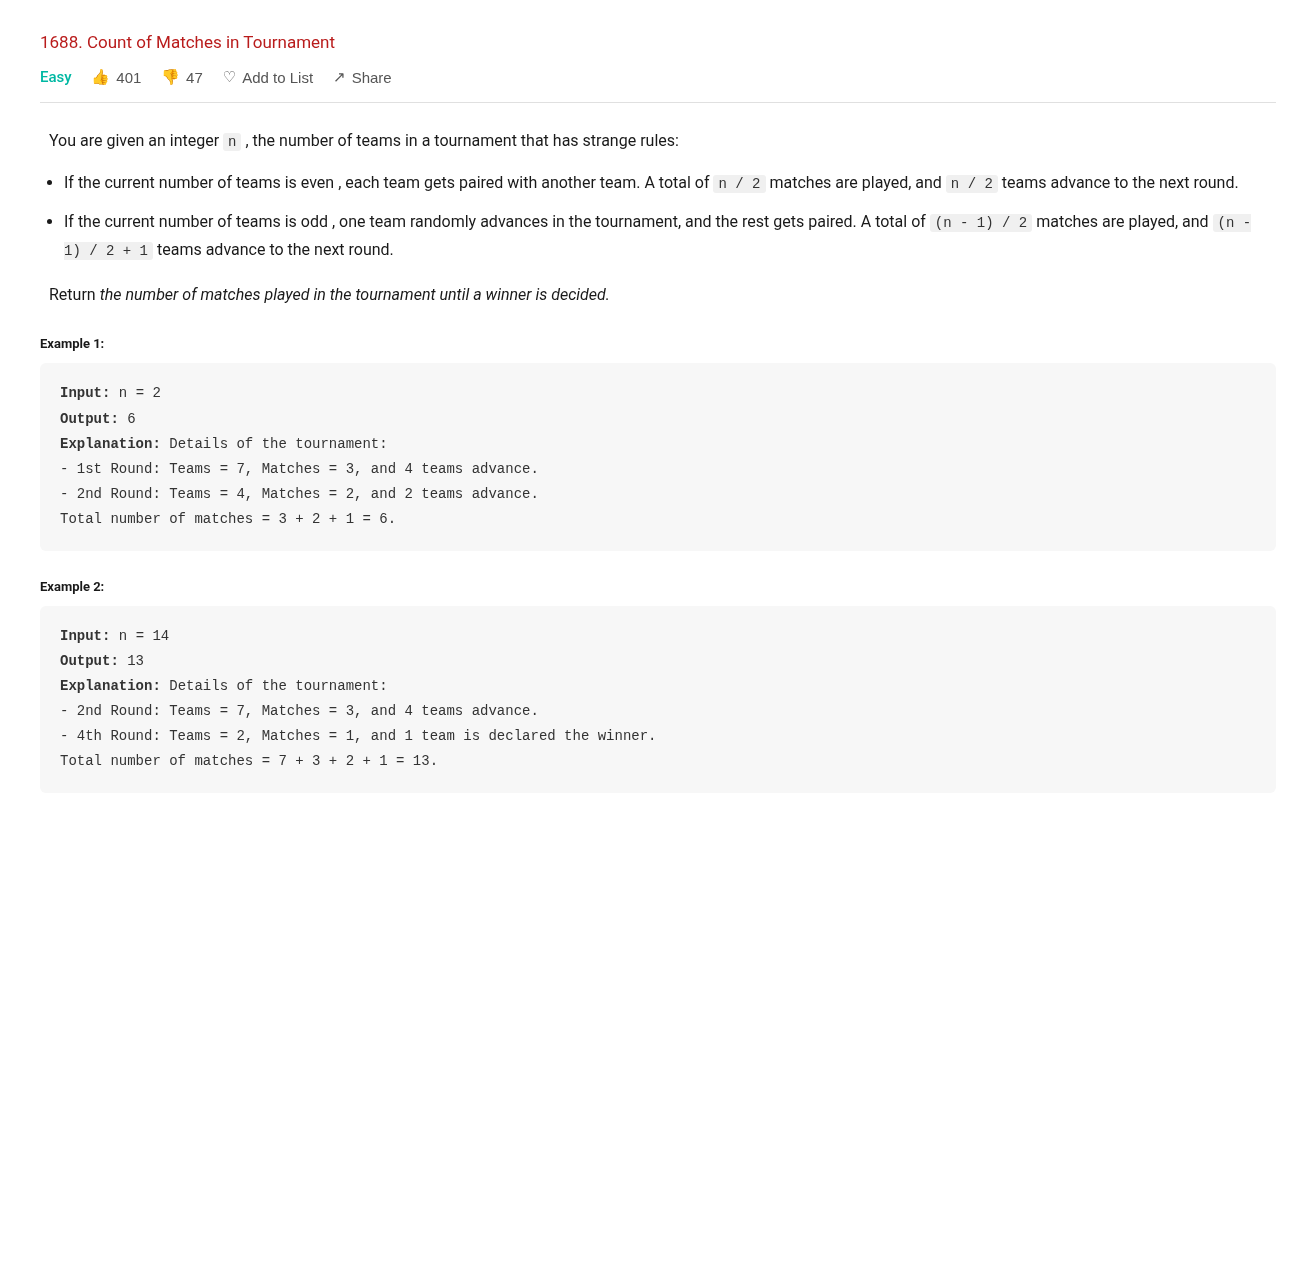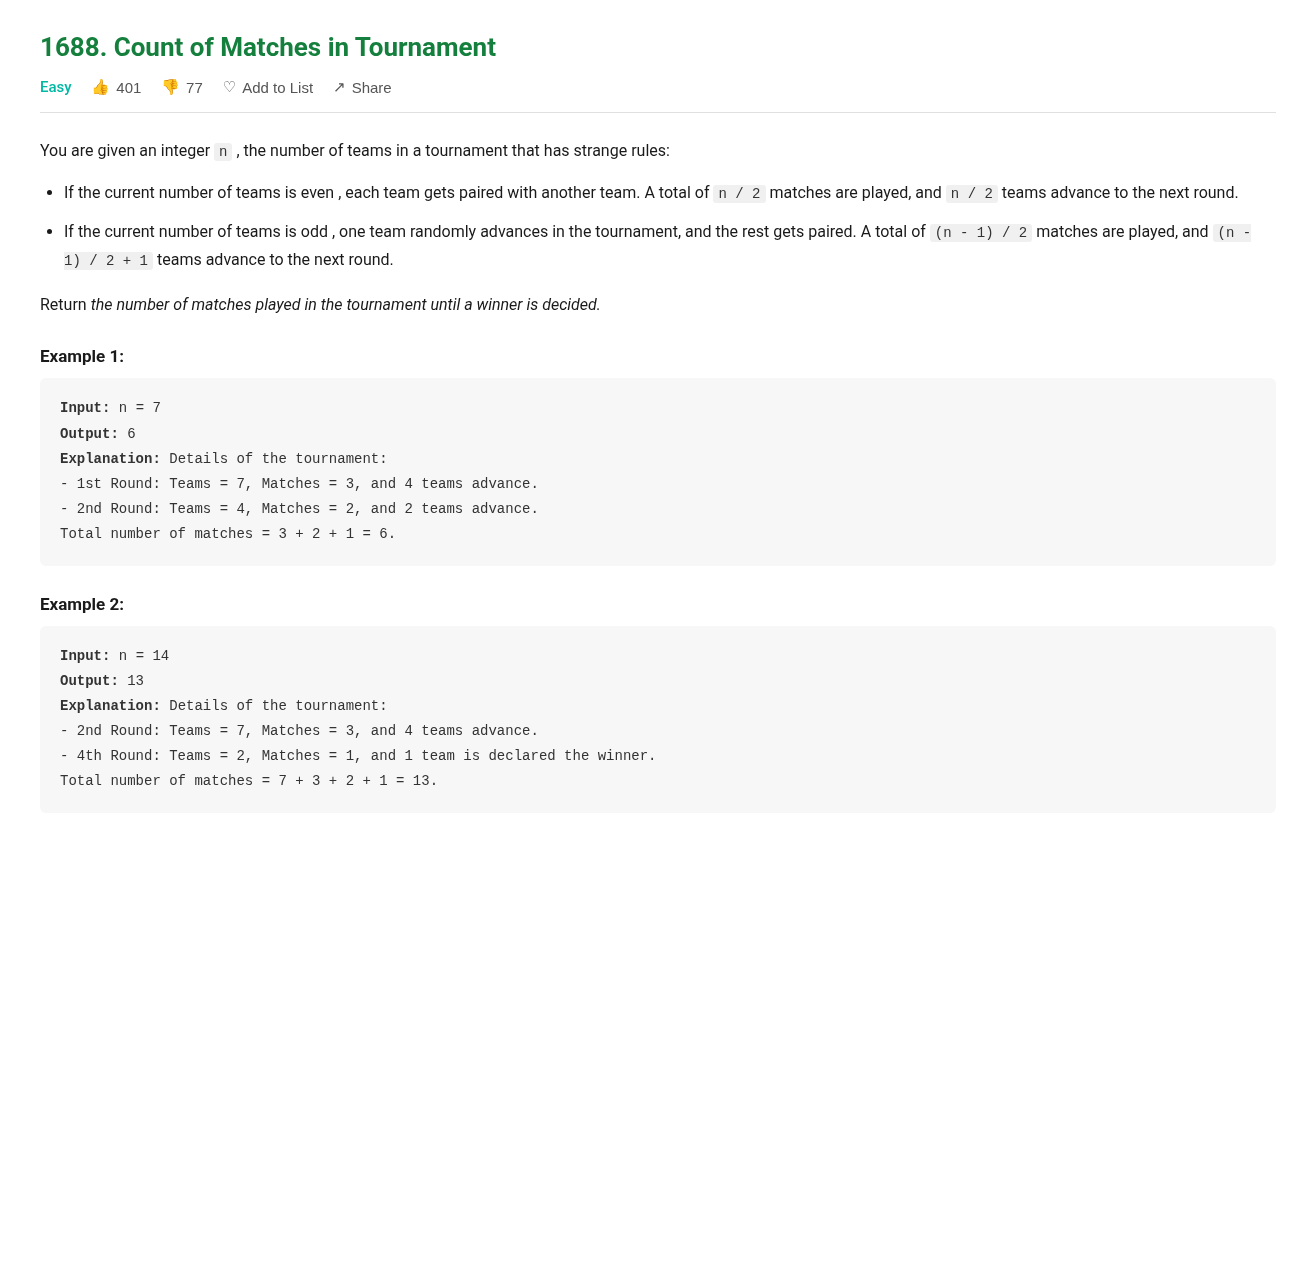--- a/index.html
+++ b/index.html
@@ -5,24 +5,24 @@
     * { box-sizing: border-box; margin: 0; padding: 0; }
     body {
       font-family: -apple-system, BlinkMacSystemFont, "Segoe UI", Roboto, sans-serif;
       font-size: 16px;
       color: #1a1a1a;
       background: #fff;
       padding: 32px 40px;
       max-width: 1316px;
     }
     h1 {
-      font-size: 26px;
-      font-weight: 700;
+      font-size: 17px;
+      font-weight: 400;
       margin-bottom: 16px;
-      color: #15803d;
+      color: #b91c1c;
     }
     .meta-row {
       display: flex;
       align-items: center;
       gap: 20px;
       padding-bottom: 16px;
       border-bottom: 1px solid #e0e0e0;
       margin-bottom: 24px;
     }
     .badge-easy {
@@ -50,38 +50,38 @@
       cursor: pointer;
       background: none;
       border: none;
       padding: 0;
     }
     .description {
       font-size: 16px;
       line-height: 1.7;
       margin-bottom: 20px;
     }
-    .description p { margin-bottom: 14px; }
+    .description p { margin-bottom: 14px; margin-left: 9px; }
     code.inline {
       background: #f0f0f0;
       border-radius: 3px;
       padding: 1px 5px;
       font-family: "SFMono-Regular", Consolas, "Liberation Mono", Menlo, monospace;
       font-size: 14px;
       color: #333;
     }
     ul.rules {
       margin: 8px 0 16px 24px;
       line-height: 1.8;
     }
     ul.rules li { margin-bottom: 10px; }
     .italic { }
     .bold { font-weight: 400; }
     .example-title {
-      font-size: 17px;
+      font-size: 13px;
       font-weight: 700;
       margin: 28px 0 12px;
     }
     .code-block {
       background: #f7f7f7;
       border-radius: 6px;
       padding: 18px 20px;
       font-family: "SFMono-Regular", Consolas, "Liberation Mono", Menlo, monospace;
       font-size: 14px;
       line-height: 1.8;
@@ -96,21 +96,21 @@
 <h1>1688. Count of Matches in Tournament</h1>
 
 <div class="meta-row">
   <span class="badge-easy">Easy</span>
   <button class="meta-btn">
     <span>👍</span>
     <span>401</span>
   </button>
   <button class="meta-btn">
     <span>👎</span>
-    <span>77</span>
+    <span>47</span>
   </button>
   <button class="meta-btn-action">
     <span>♡</span>
     <span>Add to List</span>
   </button>
   <button class="meta-btn-action">
     <span>↗</span>
     <span>Share</span>
   </button>
 </div>
@@ -147,21 +147,21 @@
     <span>Return</span>
     <em class="italic">the number of matches played in the tournament until a winner is decided.</em>
   </p>
 </div>
 
 <div class="example-title">Example 1:</div>
 <div class="code-block">
   <div>
     <span class="label">Input:</span>
     <span> </span>
-    <span>n = 7</span>
+    <span>n = 2</span>
   </div>
   <div>
     <span class="label">Output:</span>
     <span> </span>
     <span>6</span>
   </div>
   <div>
     <span class="label">Explanation:</span>
     <span> </span>
     <span>Details of the tournament:</span>

